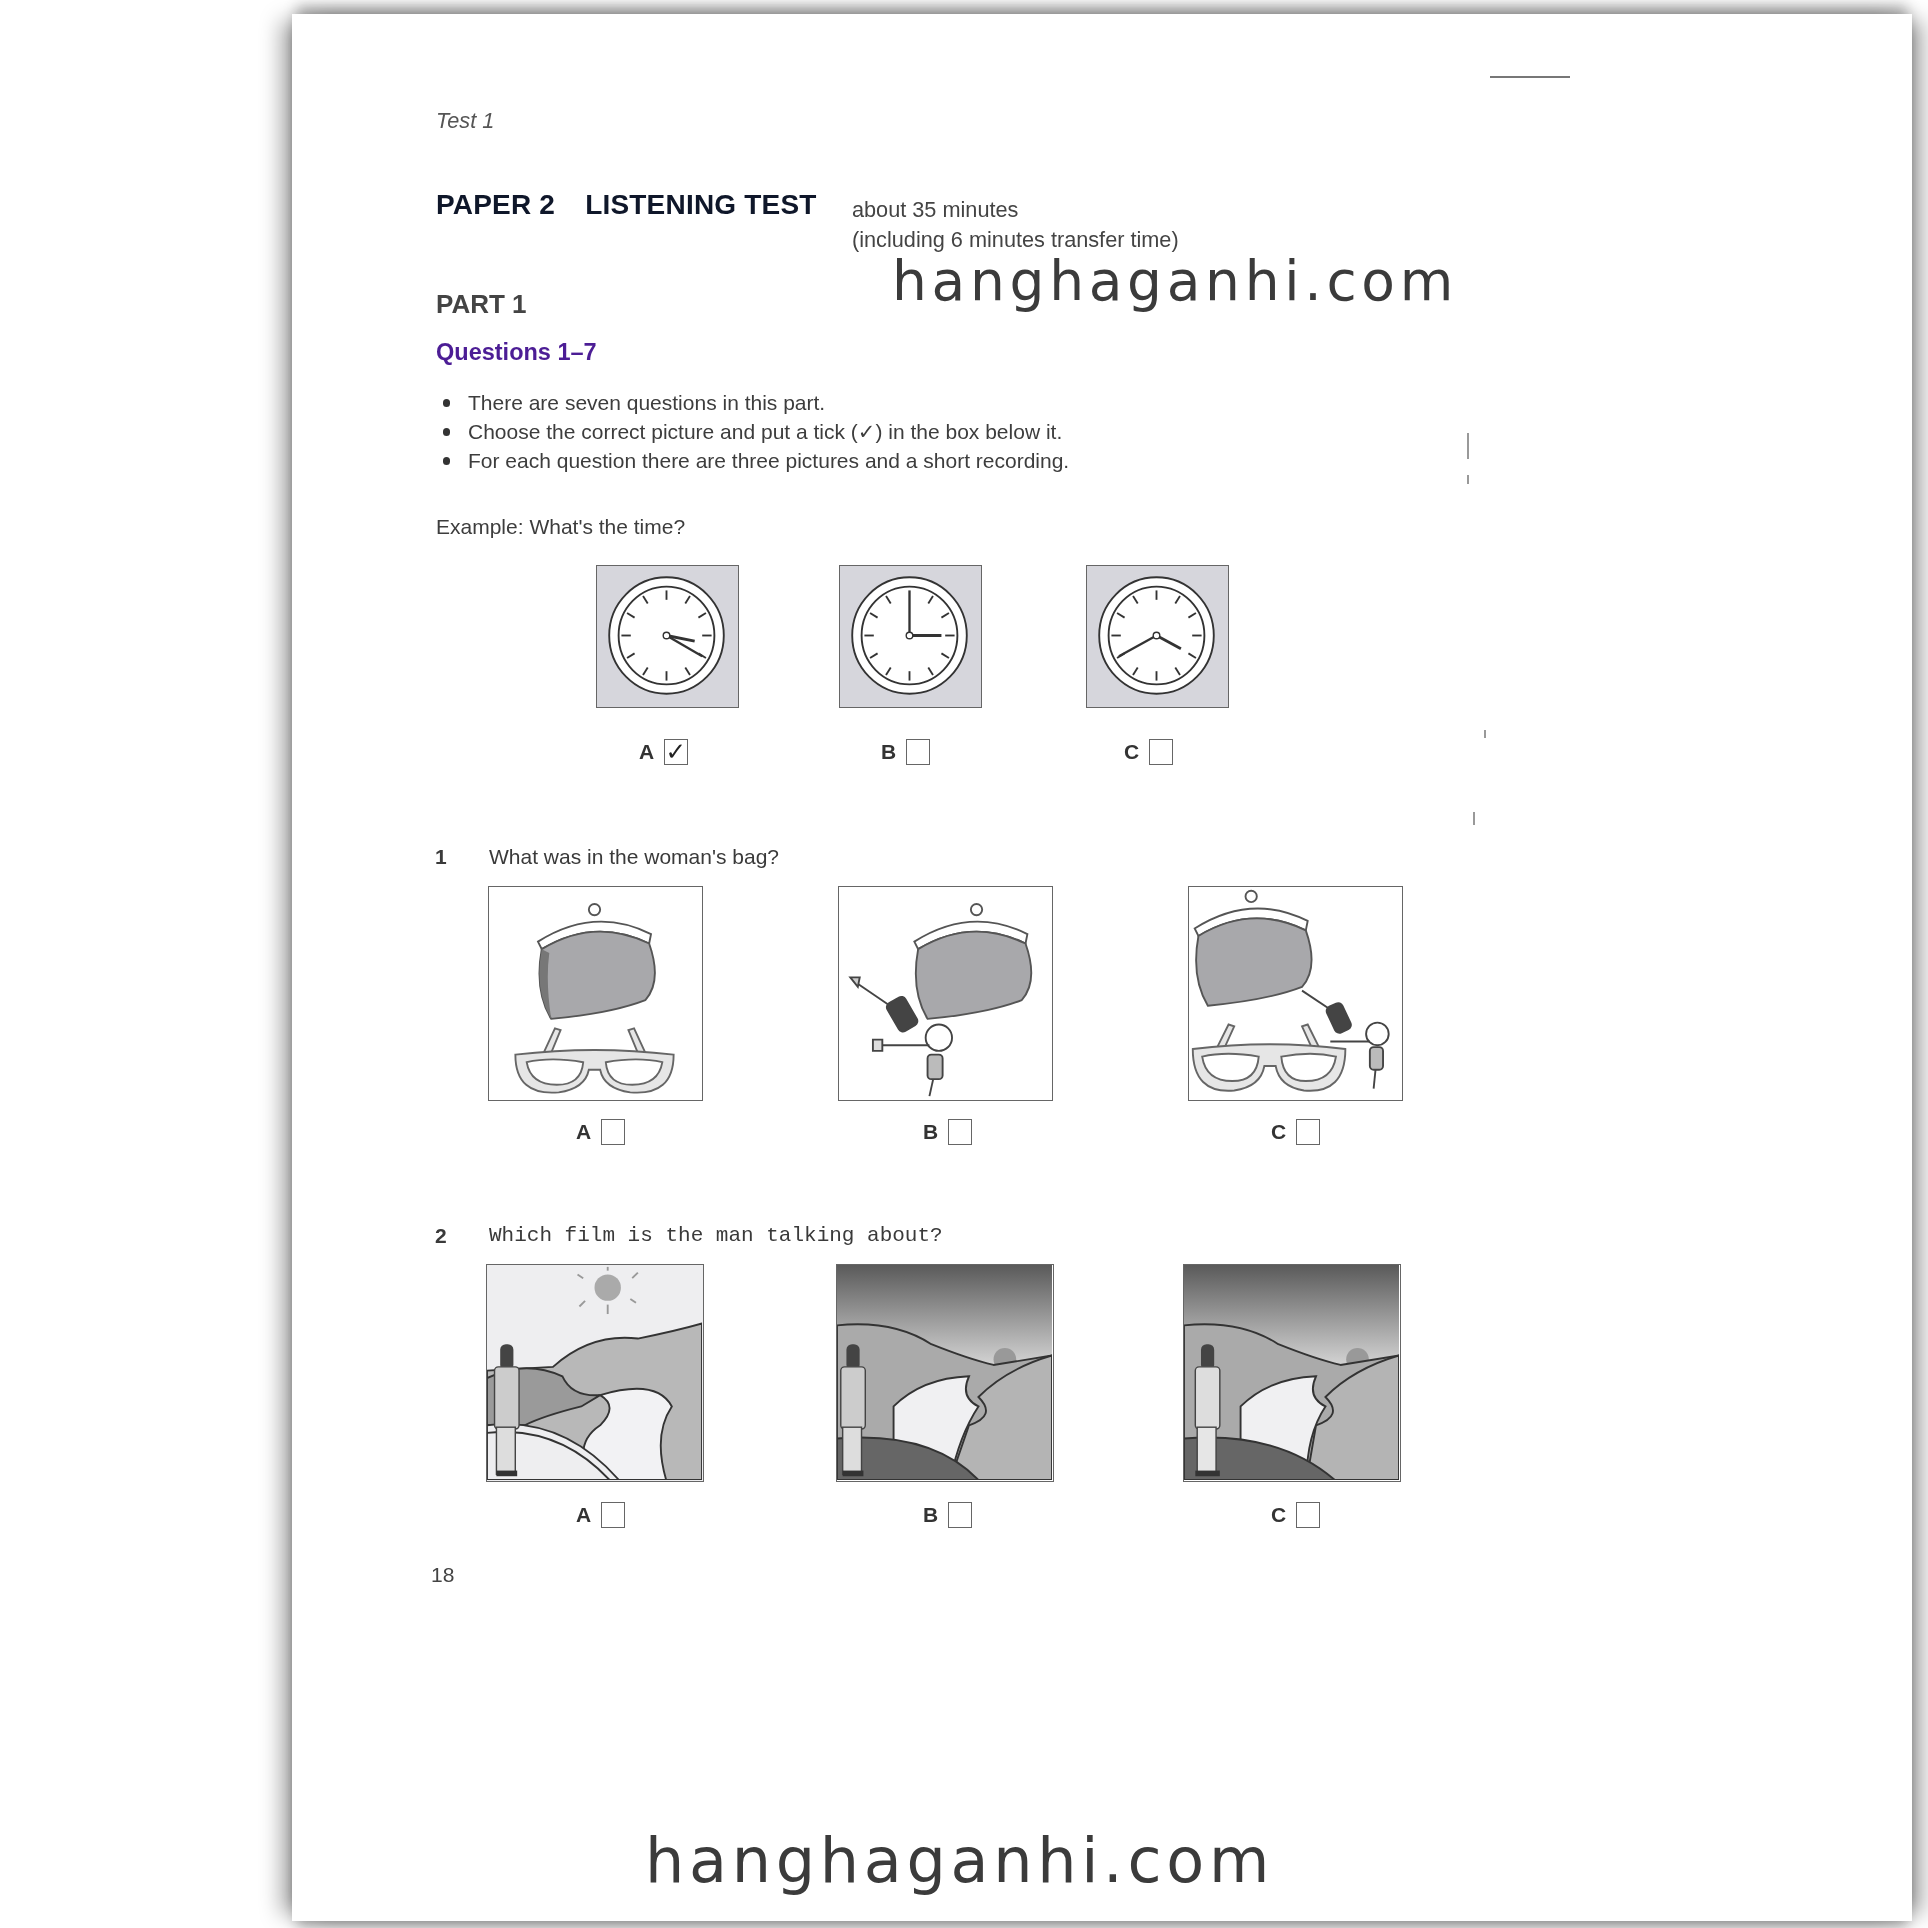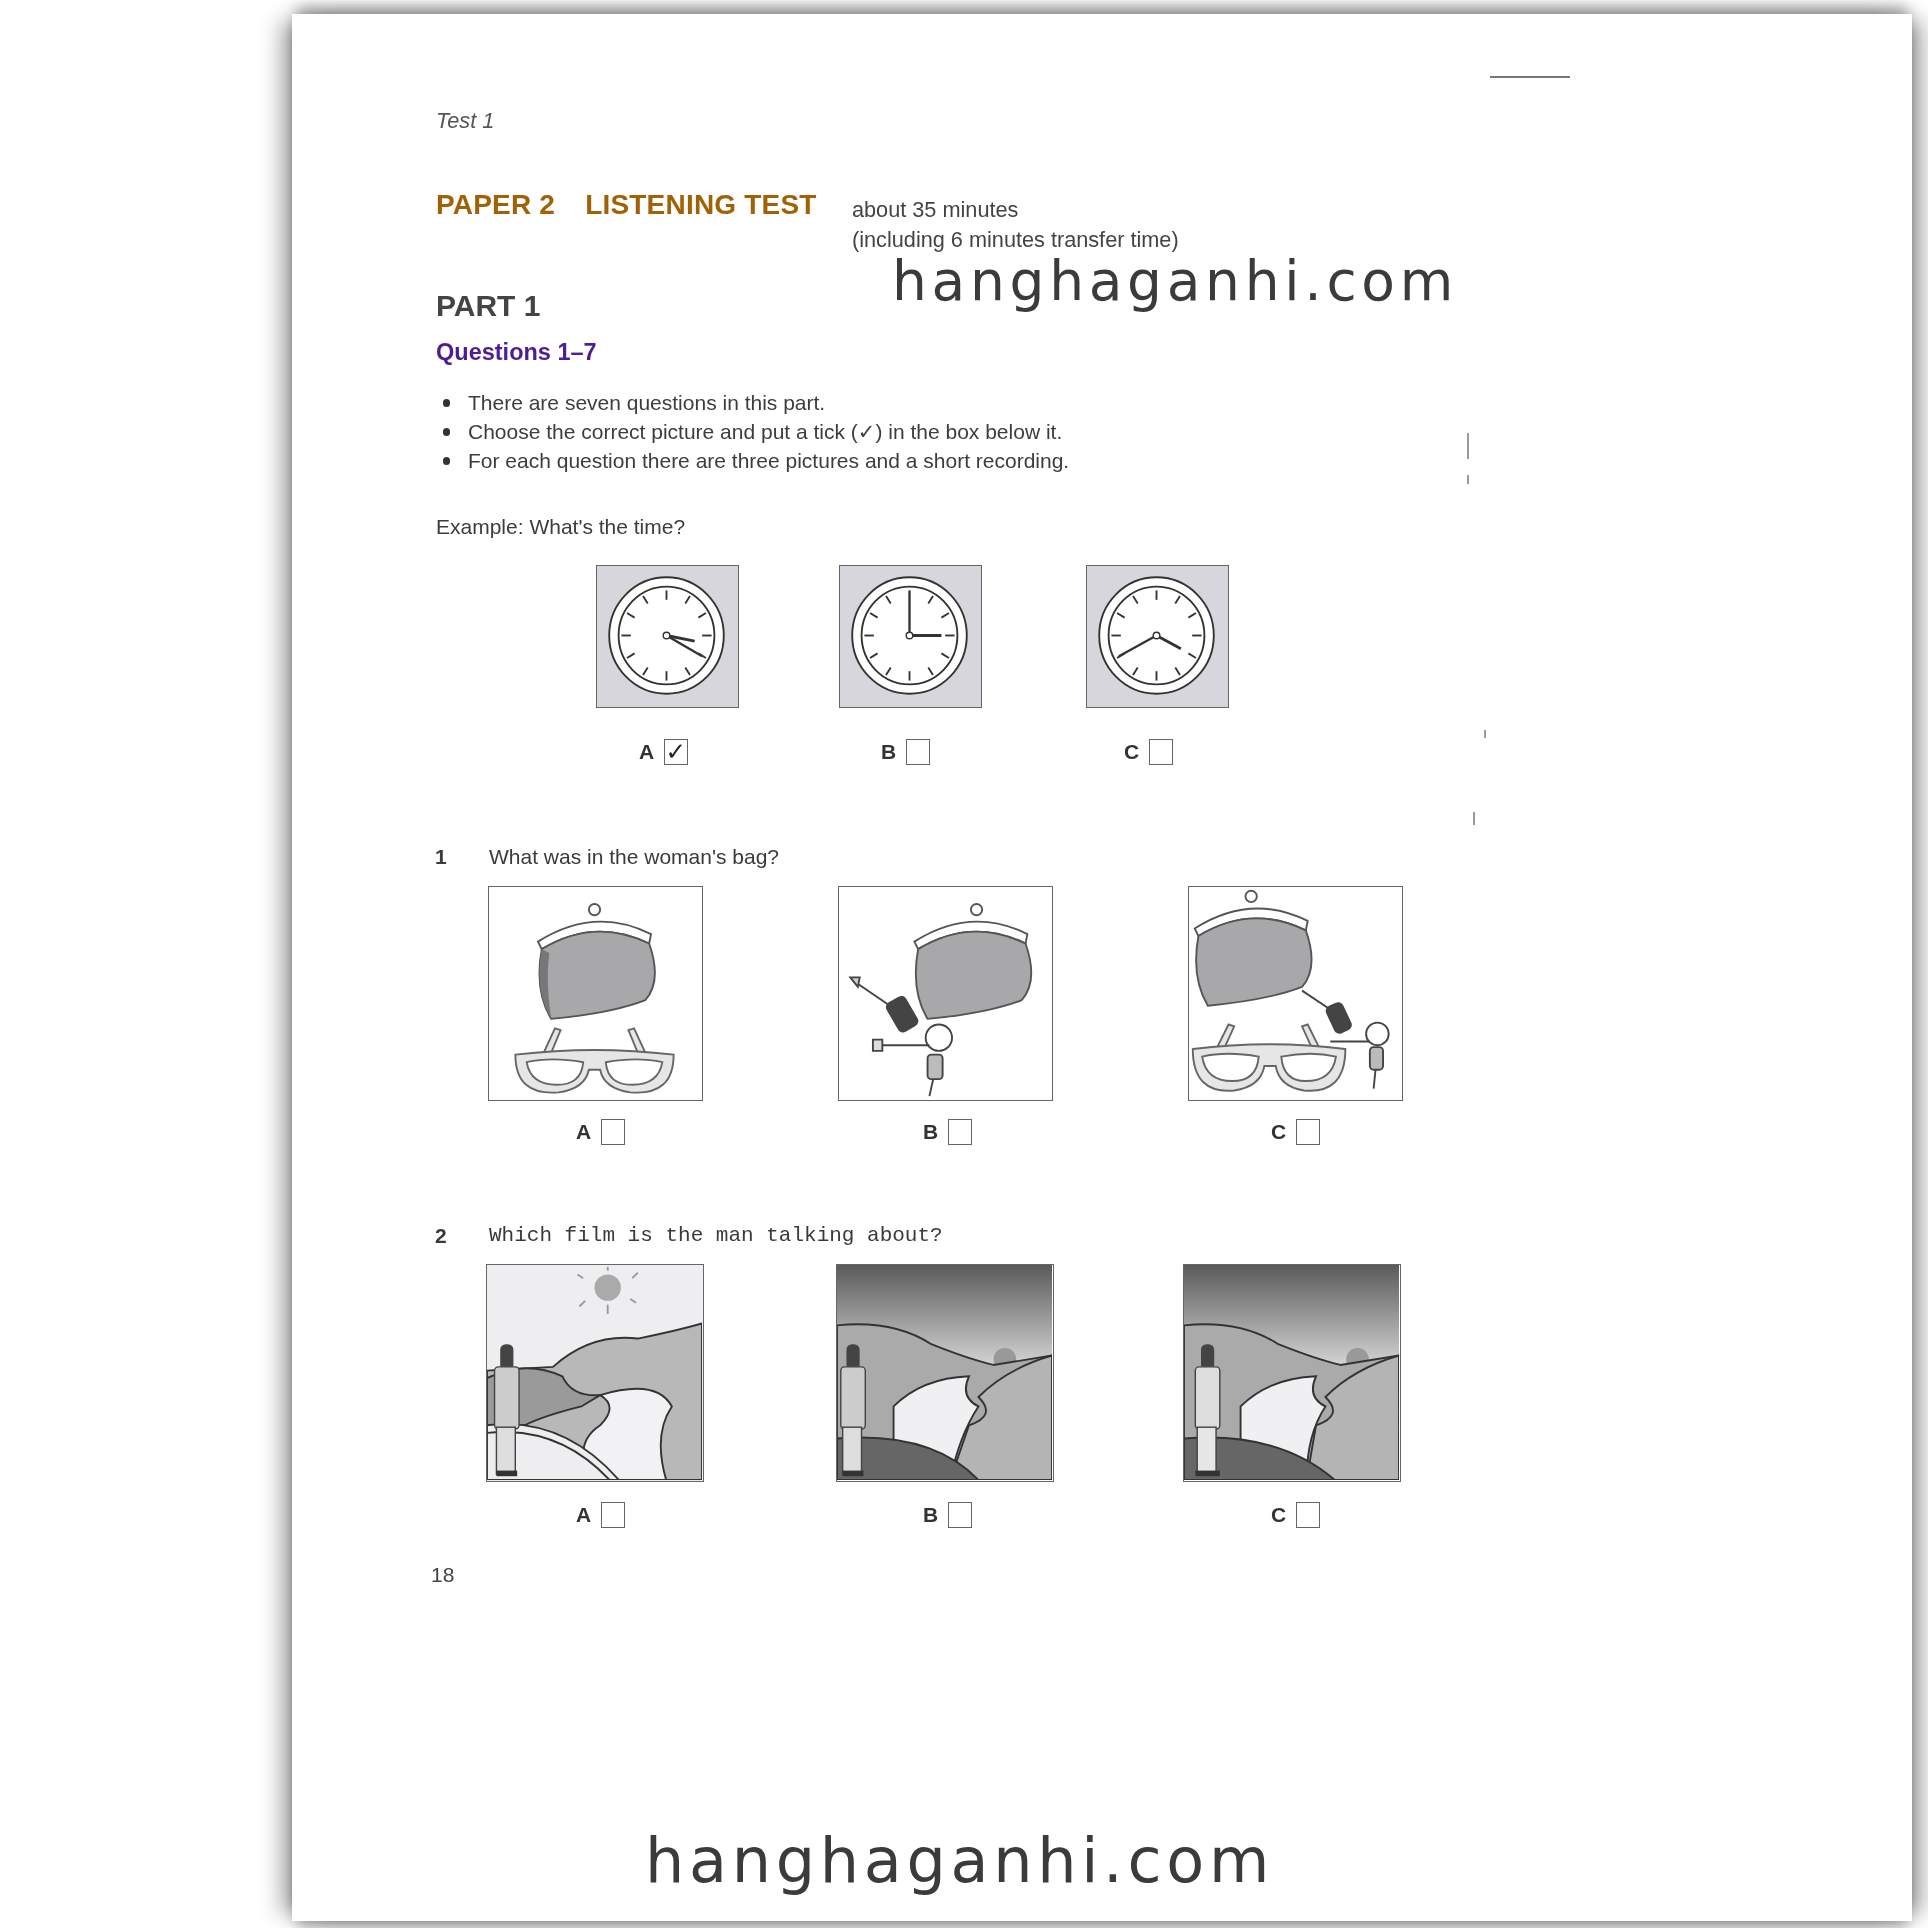--- a/index.html
+++ b/index.html
@@ -2,24 +2,24 @@
 <html style="font-size:15px"><head>
 <meta charset="utf-8">
 <style>
   html,body{margin:0;padding:0;}
   body{width:1928px;height:1928px;background:#ffffff;position:relative;overflow:hidden;font-family:"Liberation Sans",sans-serif;color:#3a3a3a;}
   .backdrop{position:absolute;left:0;top:0;width:1928px;height:1928px;background:#fff;}
   .page{position:absolute;left:292px;top:14px;width:1620px;height:1907px;background:#fff;
         box-shadow:-17px 0 21px -5.6px rgba(0,0,0,0.35), 17px 0 21px -5.6px rgba(0,0,0,0.35), 0 -11.3px 13px -3.8px rgba(0,0,0,0.3), 0 9.4px 13px -3.8px rgba(0,0,0,0.3);}
   .abs{position:absolute;}
   .header-label{left:144px;top:94px;font-size:21.7px;font-style:italic;color:#555;}
-  .paper-title{left:144px;top:175px;font-size:28px;font-weight:bold;color:#a16207;letter-spacing:0.2px;}
+  .paper-title{left:144px;top:175px;font-size:28px;font-weight:bold;color:#0f172a;letter-spacing:0.2px;}
   .paper-title .gap{display:inline-block;width:30px;}
   .duration{left:560px;top:181px;font-size:21.7px;color:#444;line-height:30px;}
-  .part-title{left:144px;top:275px;font-size:30px;font-weight:bold;color:#444;}
+  .part-title{left:144px;top:275px;font-size:26px;font-weight:bold;color:#444;}
   .q-range{left:144px;top:325px;font-size:23.5px;font-weight:bold;color:#4c1d95;}
   .bullets{left:144px;top:369px;font-size:21px;color:#3d3d3d;margin:5px;padding:0;list-style:none;}
   .bullets li{height:29px;line-height:29px;position:relative;padding-left:27px;}
   .bullets li::before{content:"";position:absolute;left:1.9px;top:11.3px;width:7.5px;height:7.5px;border-radius:50%;background:#333;}
   .example{left:144px;top:501px;font-size:21px;color:#3d3d3d;}
   .example b{font-weight:normal;}
   .qnum{font-size:21px;font-weight:bold;color:#3a3a3a;}
   .qtext{font-size:21px;color:#3a3a3a;}
   .pic{position:absolute;border:1.9px solid #666;background:#fff;box-sizing:border-box;overflow:hidden;}
   .clockbox{background:#d6d6dc;}

